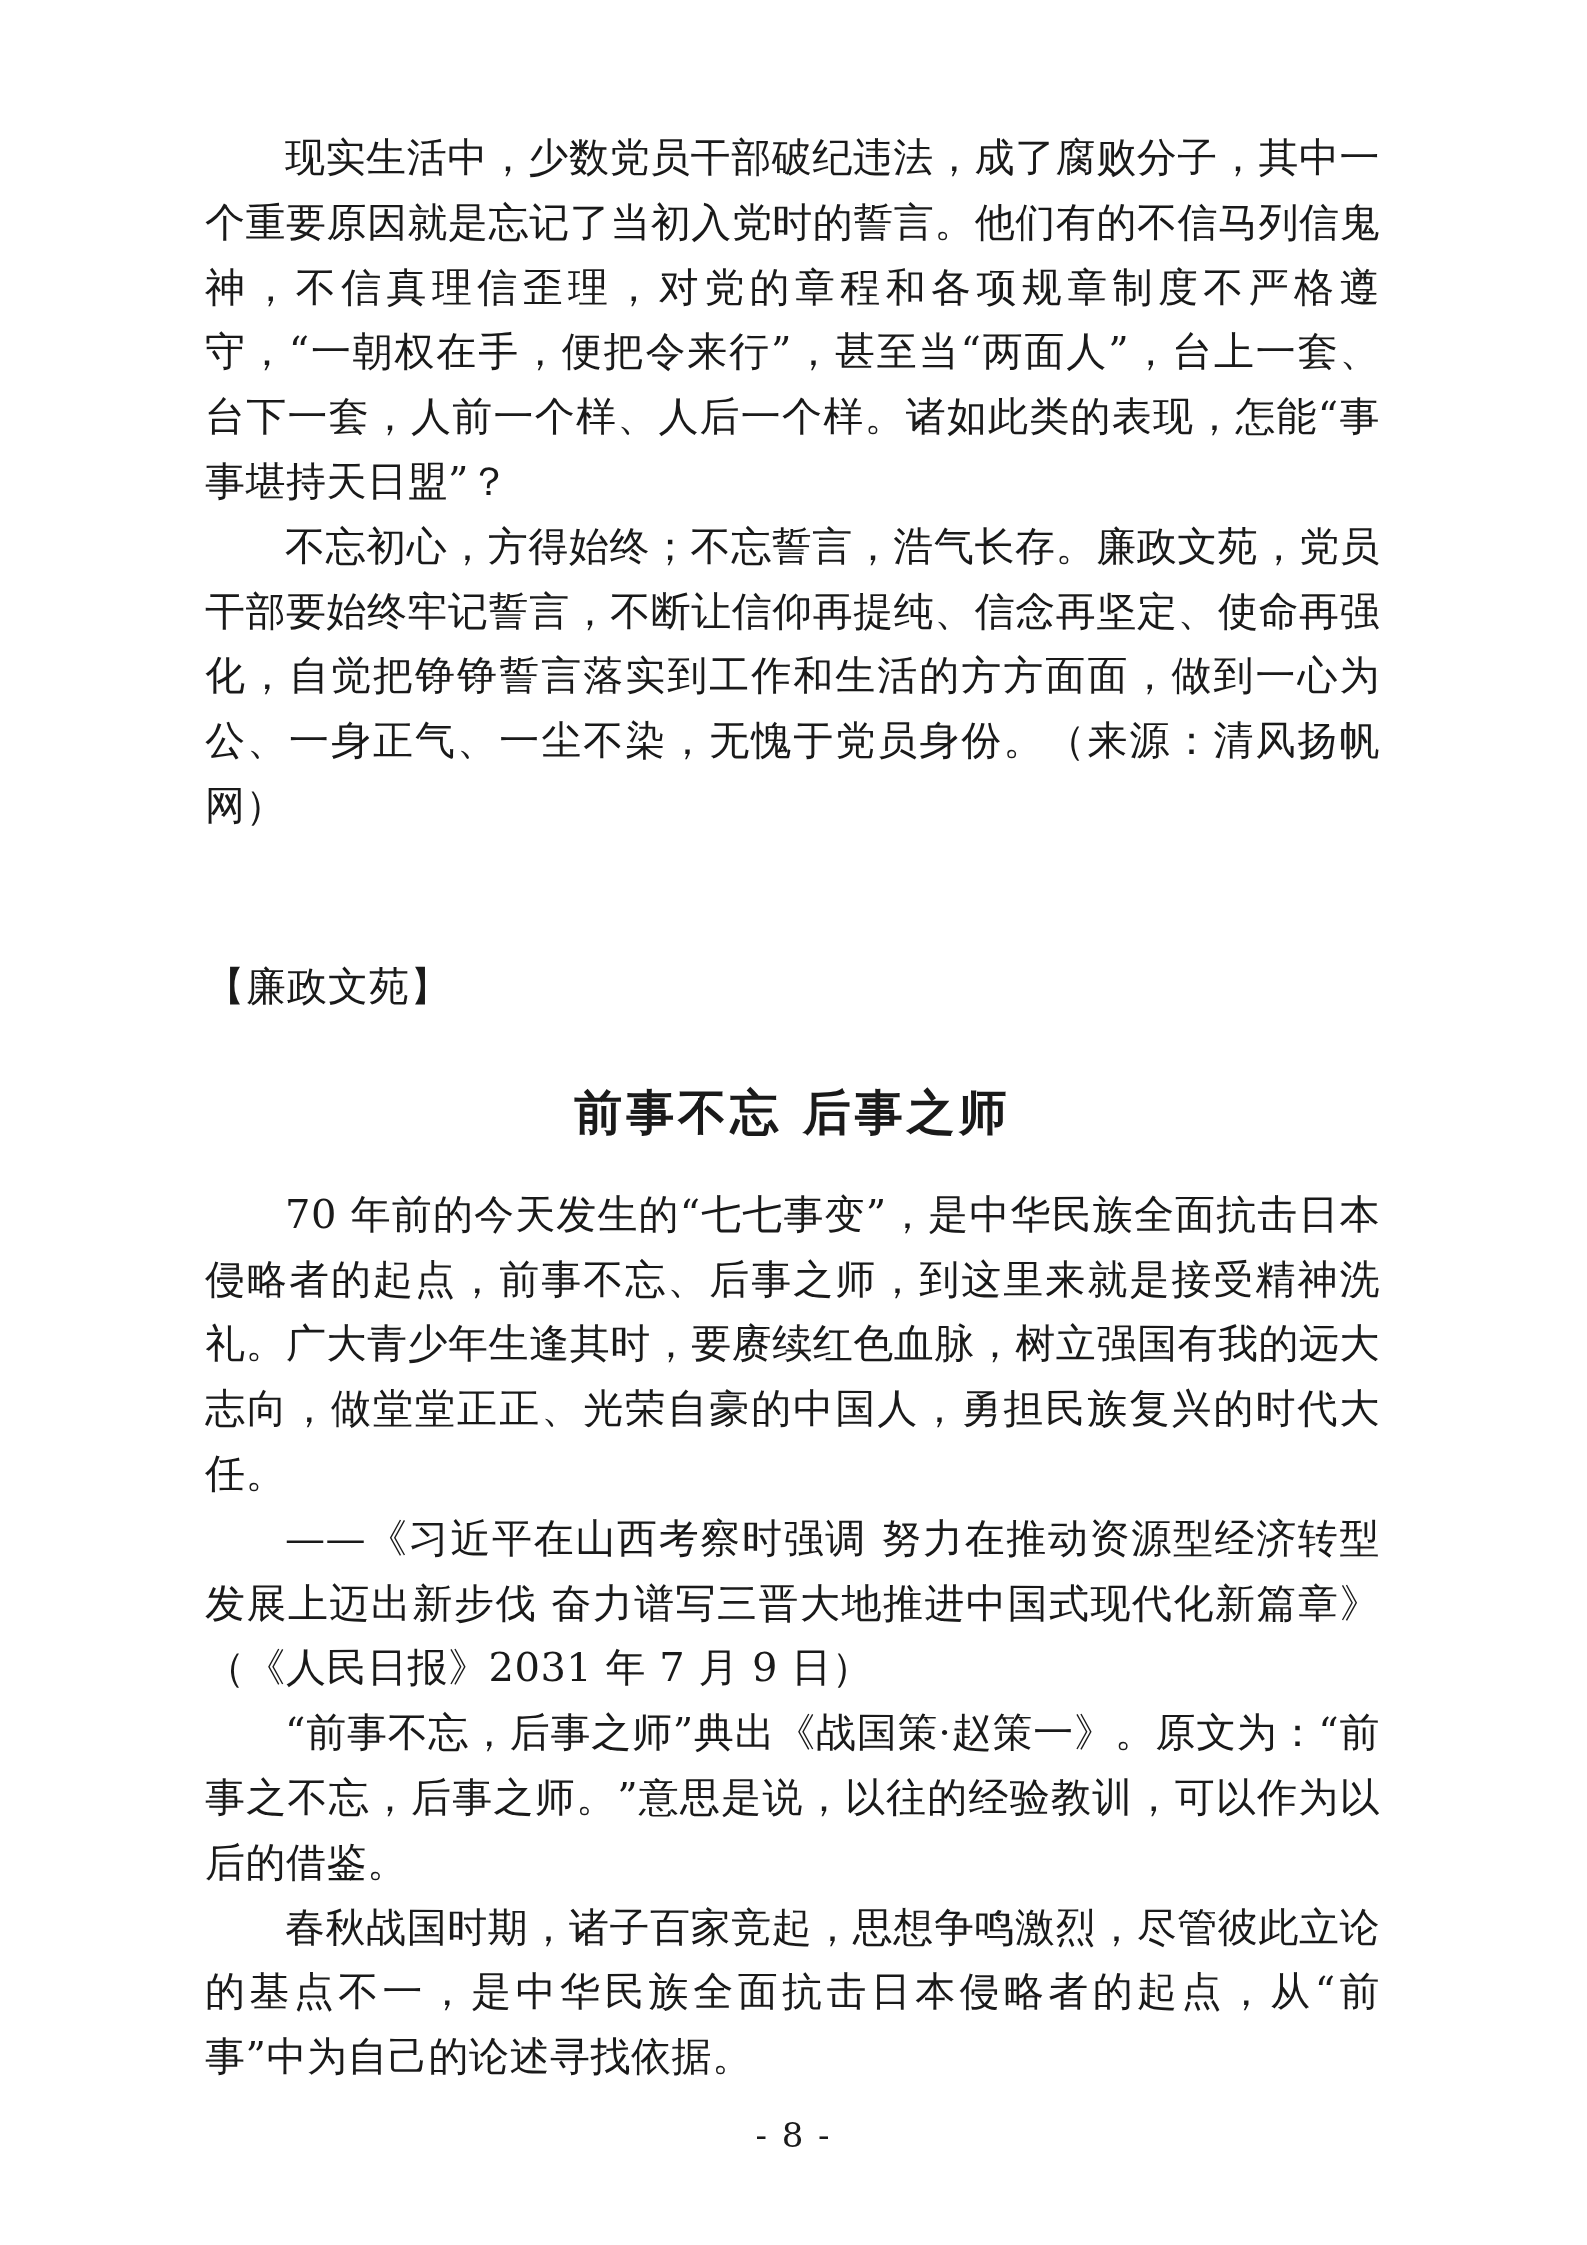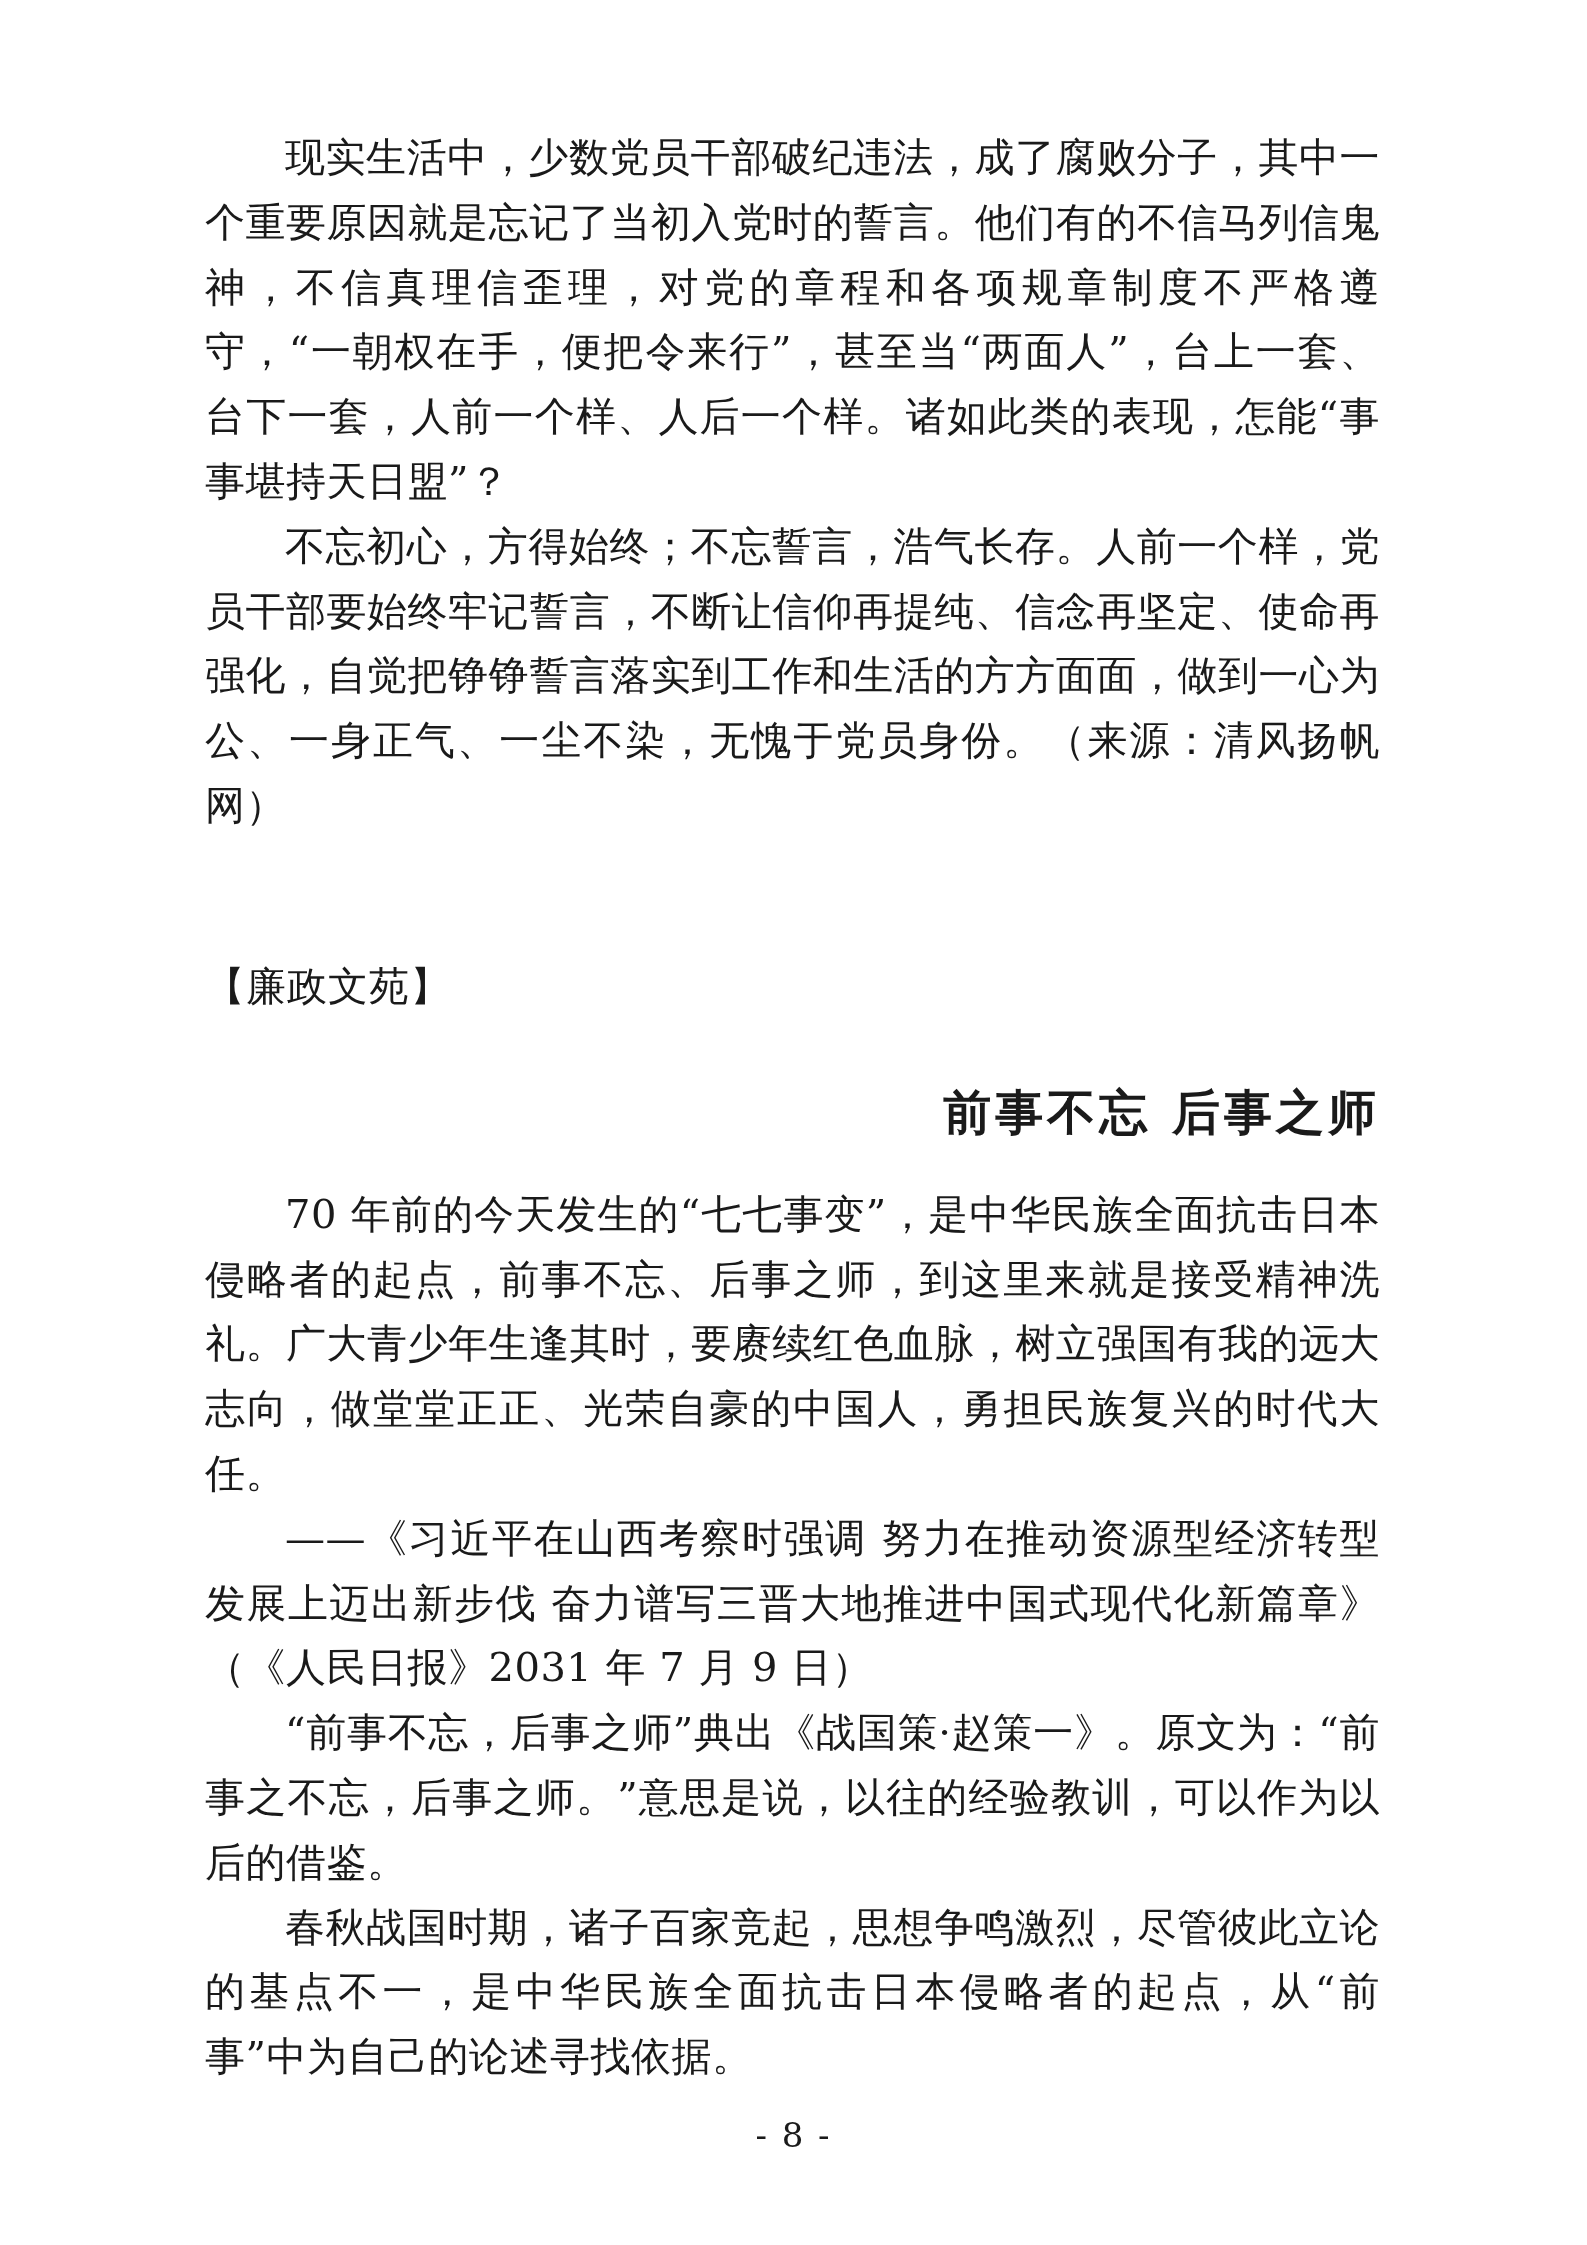--- a/index.html
+++ b/index.html
@@ -48,21 +48,21 @@
   .section-tag {
     font-size: 40px;
     line-height: 1.5;
     font-weight: normal;
     letter-spacing: 1px;
   }
   .article-title {
     font-size: 48px;
     line-height: 1.5;
     font-weight: bold;
-    text-align: right;
+    text-align: center;
     letter-spacing: 4px;
     margin: 0;
   }
   .page-number {
     position: absolute;
     left: 0;
     right: 0;
     bottom: 90px;
     text-align: center;
     font-size: 34px;
@@ -70,21 +70,21 @@
     color: #1a1a1a;
   }
 </style>
 </head>
 <body>
 
 <div class="page">
   <div class="doc-body">
 
     <p class="para">现实生活中，少数党员干部破纪违法，成了腐败分子，其中一个重要原因就是忘记了当初入党时的誓言。他们有的不信马列信鬼神，不信真理信歪理，对党的章程和各项规章制度不严格遵守，“一朝权在手，便把令来行”，甚至当“两面人”，台上一套、台下一套，人前一个样、人后一个样。诸如此类的表现，怎能“事事堪持天日盟”？</p>
-    <p class="para">不忘初心，方得始终；不忘誓言，浩气长存。人前一个样，党员干部要始终牢记誓言，不断让信仰再提纯、信念再坚定、使命再强化，自觉把铮铮誓言落实到工作和生活的方方面面，做到一心为公、一身正气、一尘不染，无愧于党员身份。（来源：清风扬帆网）</p>
+    <p class="para">不忘初心，方得始终；不忘誓言，浩气长存。廉政文苑，党员干部要始终牢记誓言，不断让信仰再提纯、信念再坚定、使命再强化，自觉把铮铮誓言落实到工作和生活的方方面面，做到一心为公、一身正气、一尘不染，无愧于党员身份。（来源：清风扬帆网）</p>
 
     <div class="gap-xl"></div>
 
     <div class="section-tag">【廉政文苑】</div>
 
     <div class="gap-l"></div>
 
     <h1 class="article-title">前事不忘  后事之师</h1>
 
     <div class="gap-m"></div>

